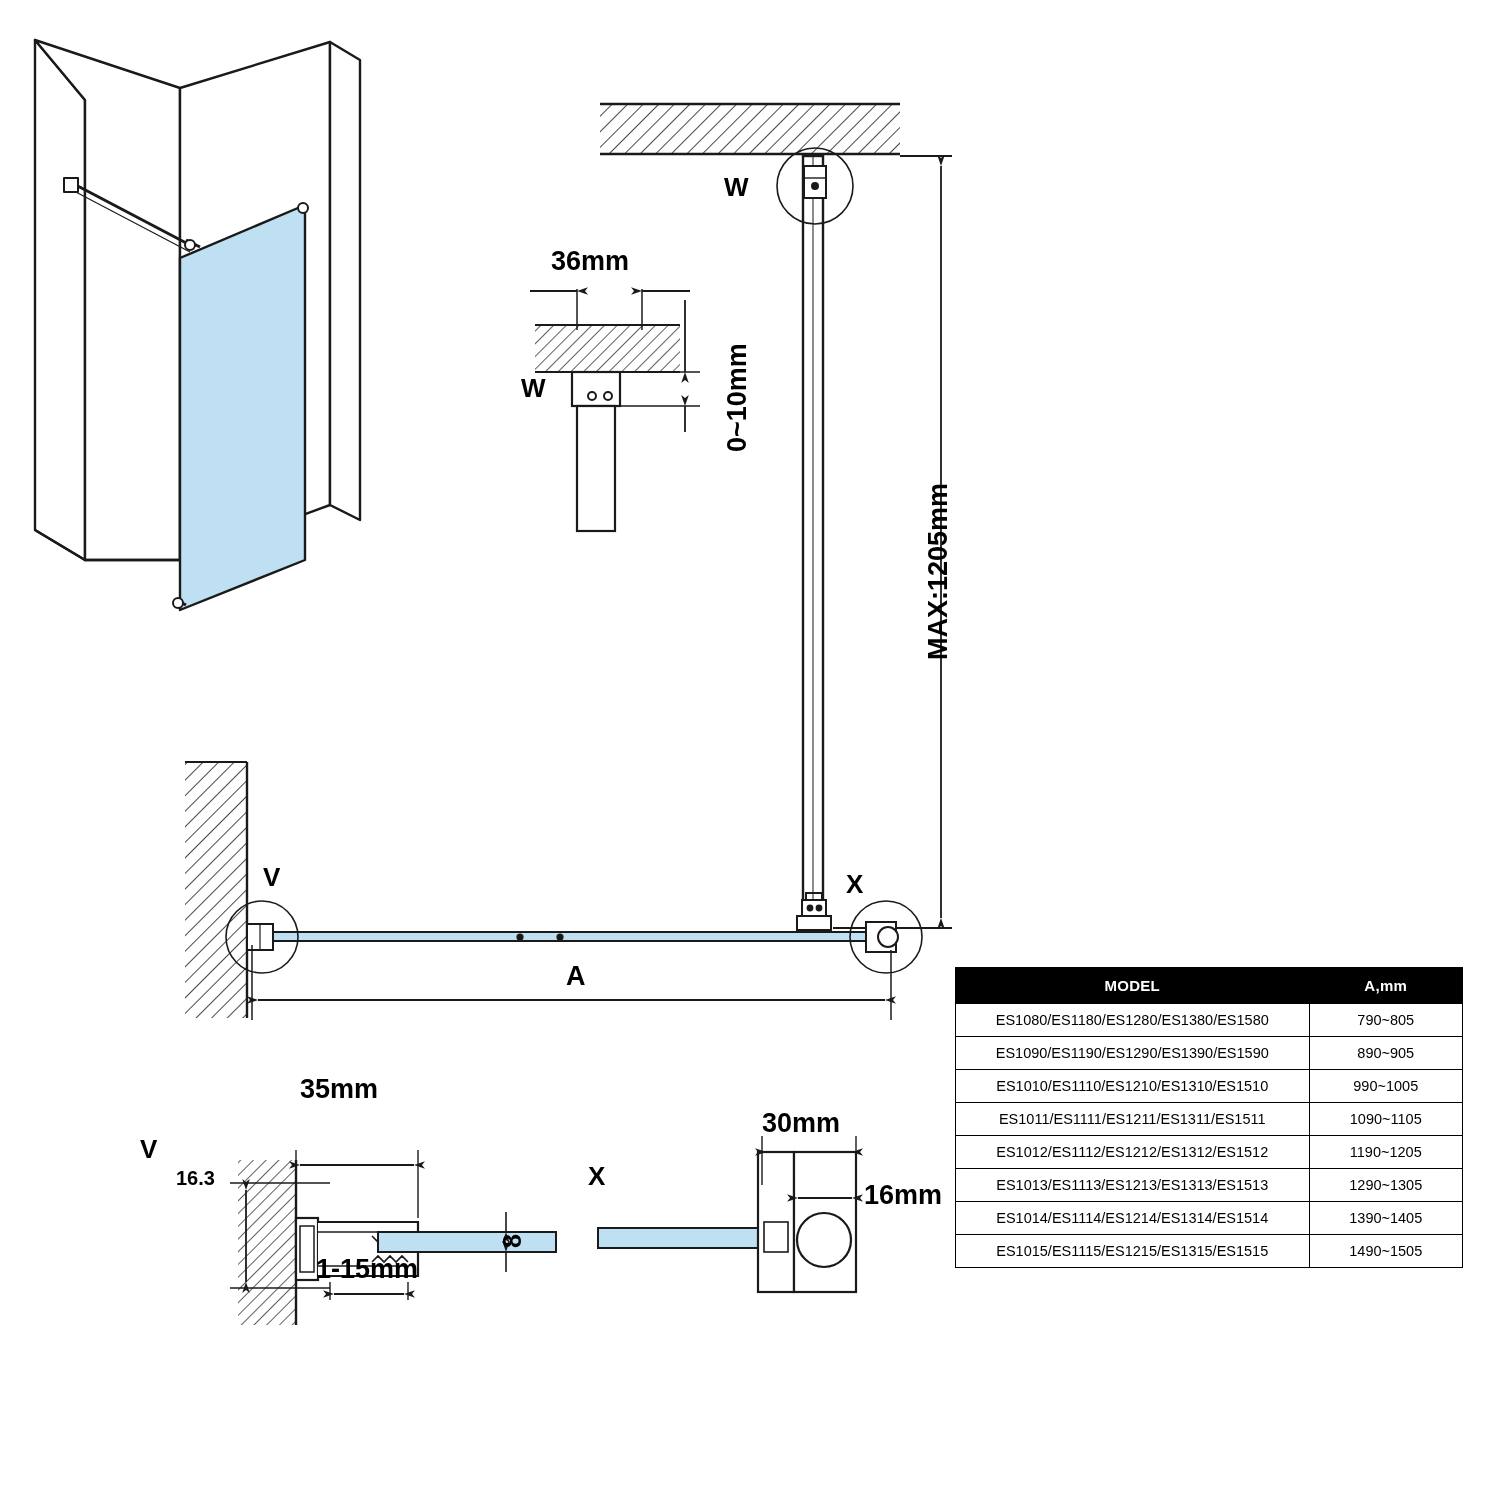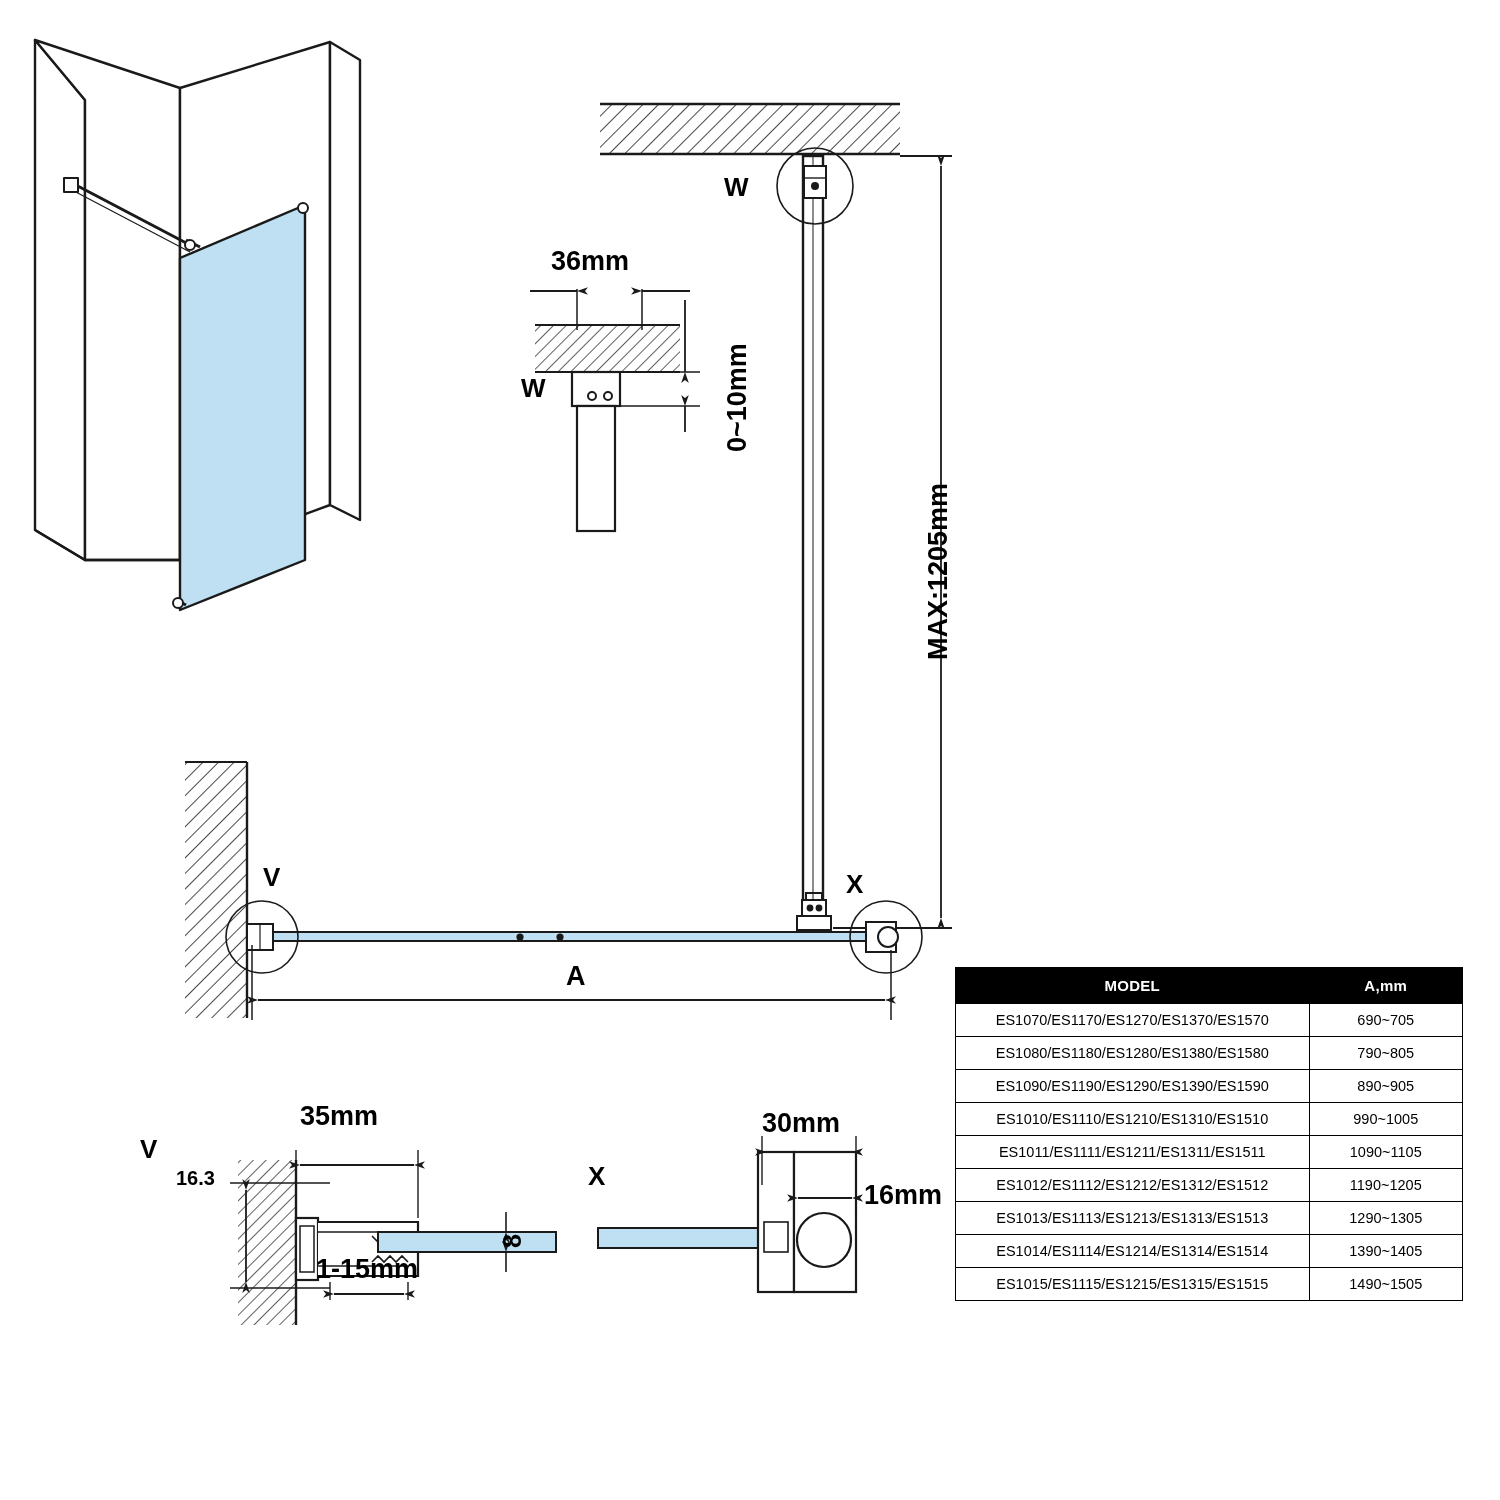--- a/index.html
+++ b/index.html
@@ -260,45 +260,41 @@
   <div class="lbl" style="left:263px; top:864px; font-size:26px;">V</div>
 
   <div class="lbl" style="left:846px; top:871px; font-size:26px;">X</div>
 
   <div class="lbl" style="left:566px; top:963px; font-size:27px;">A</div>
 
   <div class="lbl" style="left:140px; top:1136px; font-size:26px;">V</div>
 
   <div class="lbl" style="left:176px; top:1168px; font-size:20px;">16.3</div>
 
-  <div class="lbl" style="left:300px; top:1103px; font-size:27px;">35mm</div>
+  <div class="lbl" style="left:300px; top:1076px; font-size:27px;">35mm</div>
 
   <div class="lbl rot90" style="left:500px; top:1248px; font-size:25px;">8</div>
 
   <div class="lbl" style="left:316px; top:1256px; font-size:27px;">1-15mm</div>
 
   <div class="lbl" style="left:588px; top:1163px; font-size:26px;">X</div>
 
   <div class="lbl" style="left:762px; top:1110px; font-size:27px;">30mm</div>
 
   <div class="lbl" style="left:864px; top:1182px; font-size:27px;">16mm</div>
 
   <table id="model-table">
     <thead>
       <tr>
         <th>MODEL</th>
         <th>A,mm</th>
       </tr>
     </thead>
     <tbody id="table-body">
         <tr>
-          <td class="model-cell">ES1070/ES1170/ES1270/ES1370/ES1570</td>
-          <td class="a-cell">690~705</td>
-        </tr>
-        <tr>
           <td class="model-cell">ES1080/ES1180/ES1280/ES1380/ES1580</td>
           <td class="a-cell">790~805</td>
         </tr>
         <tr>
           <td class="model-cell">ES1090/ES1190/ES1290/ES1390/ES1590</td>
           <td class="a-cell">890~905</td>
         </tr>
         <tr>
           <td class="model-cell">ES1010/ES1110/ES1210/ES1310/ES1510</td>
           <td class="a-cell">990~1005</td>

